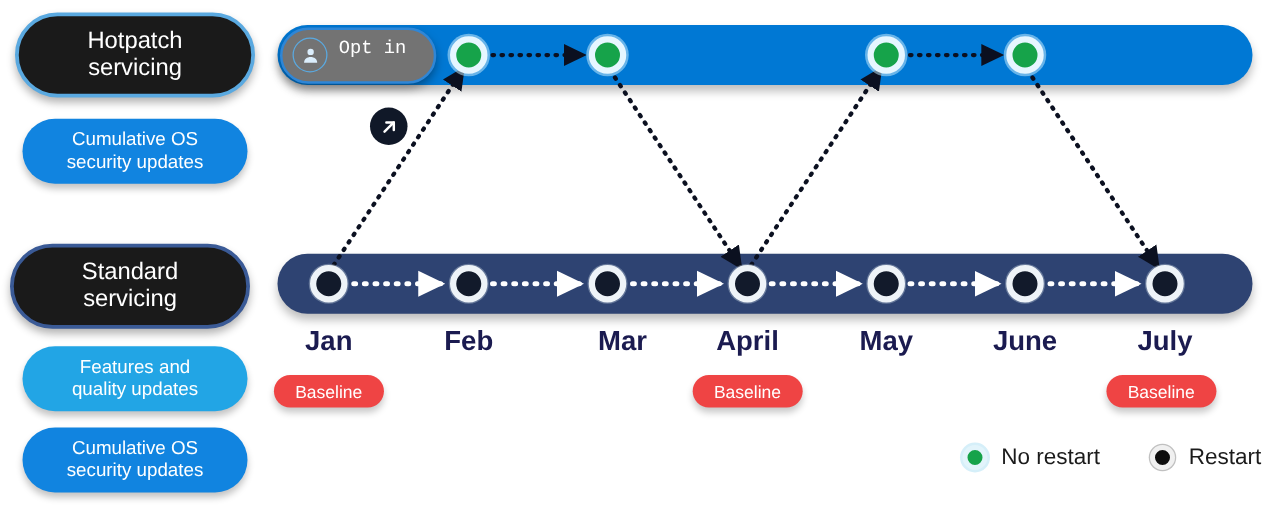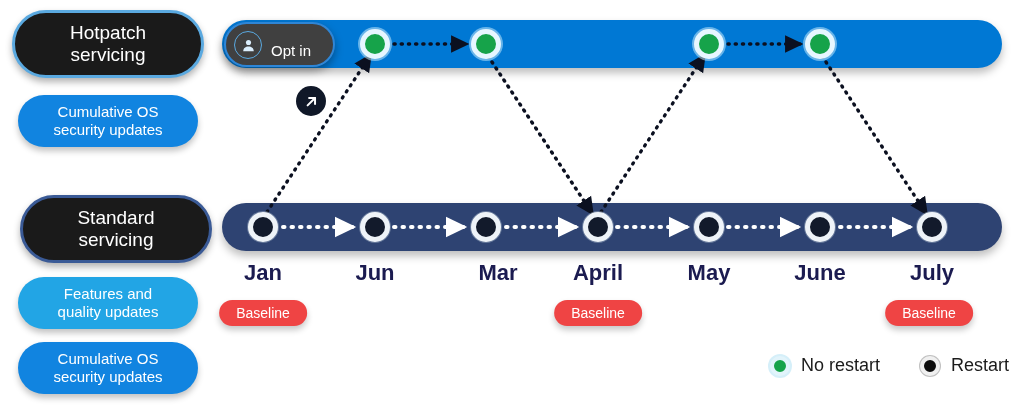--- a/index.html
+++ b/index.html
@@ -101,28 +101,29 @@
     font-size: 14px;
     padding: 5px 17px;
     white-space: nowrap;
     box-shadow: 0 4px 6px rgba(0,0,0,0.22);
   }
 
   
   #opt-in-badge {
     position: absolute;
     display: flex;
-    align-items: flex-end;
+    align-items: flex-start;
     gap: 9px;
-    background: #404040;
+    background: #737373;
     border: 2px solid #2f86d6;
     border-radius: 26px;
     padding: 6px 22px 6px 8px;
     box-shadow: 0 4px 8px rgba(0,0,0,0.35);
     box-sizing: border-box;
+    font-family: Liberation Mono, monospace;
   }
   #opt-in-badge .person-ring {
     width: 26px; height: 26px;
     border-radius: 50%;
     border: 1.5px solid #5aa9e0;
     display: flex; align-items: center; justify-content: center;
     flex: none;
   }
   #opt-in-badge .opt-txt {
     color: #ffffff;
@@ -171,21 +172,21 @@
     </span>
   </div>
 
   <div class="label-pill label-blue-mid" style="left:18px; top:95px; width:180px; height:52px;">
     <span>
       <span>Cumulative OS</span><br>
       <span>security updates</span>
     </span>
   </div>
 
-  <div class="label-pill label-dark navy-ring" id="standard-title" style="left:20px; top:195px; width:192px; height:68px;">
+  <div class="label-pill label-dark navy-ring" id="standard-title" style="left:8px; top:195px; width:192px; height:68px;">
     <span>
       <span>Standard</span><br>
       <span>servicing</span>
     </span>
   </div>
 
   <div class="label-pill label-blue-light" style="left:18px; top:277px; width:180px; height:52px;">
     <span>
       <span>Features and</span><br>
       <span>quality updates</span>
@@ -263,21 +264,21 @@
   </div>
 
   <div id="optin-arrow-badge" style="left:296px; top:86px;">
     <svg width="17" height="17" viewBox="0 0 24 24" fill="none" stroke="#ffffff" stroke-width="2.8" stroke-linecap="round" stroke-linejoin="round">
       <line x1="6.5" y1="17.5" x2="17" y2="7"></line>
       <polyline points="8.6,7 17,7 17,15.4"></polyline>
     </svg>
   </div>
 
   <div class="month" style="left:263px; top:260px;">Jan</div>
-  <div class="month" style="left:375px; top:260px;">Jun</div>
+  <div class="month" style="left:375px; top:260px;">Feb</div>
   <div class="month" style="left:498px; top:260px;">Mar</div>
   <div class="month" style="left:598px; top:260px;">April</div>
   <div class="month" style="left:709px; top:260px;">May</div>
   <div class="month" style="left:820px; top:260px;">June</div>
   <div class="month" style="left:932px; top:260px;">July</div>
 
   <div class="baseline" style="left:263px; top:300px;">Baseline</div>
   <div class="baseline" style="left:598px; top:300px;">Baseline</div>
   <div class="baseline" style="left:929px; top:300px;">Baseline</div>
 

